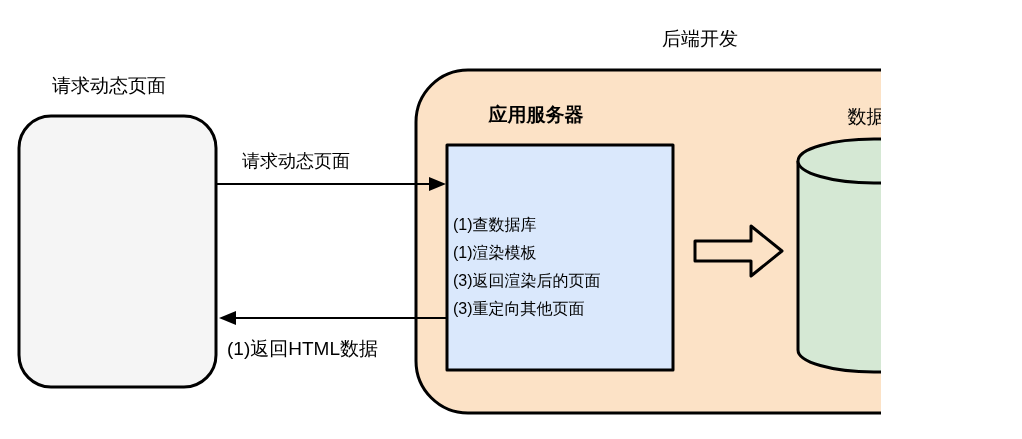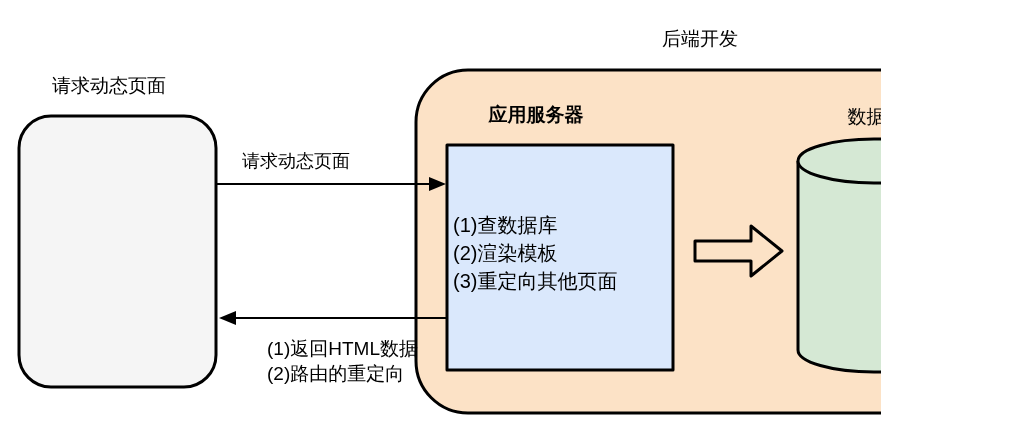--- a/index.html
+++ b/index.html
@@ -27,32 +27,31 @@
     font-size: 19px;
     line-height: 24px;
     color: #000000;
     white-space: nowrap;
   }
   .label.centered { text-align: center; }
   .steps {
     position: absolute;
     left: 453px;
     top: 211px;
-    font-size: 20px;
+    font-size: 16px;
     line-height: 28px;
     white-space: nowrap;
   }
   .response-label {
     position: absolute;
     left: 227px;
     top: 336px;
     font-size: 19px;
     line-height: 25px;
     white-space: nowrap;
-    margin-left: 40px;
   }
   .request-label {
     position: absolute;
     left: 242px;
     top: 149px;
     font-size: 18px;
     white-space: nowrap;
   }
   svg .outline {
     stroke: #000000;
@@ -95,22 +94,22 @@
   <div class="label centered" style="left:9px; top:74px; width:200px;">请求动态页面</div>
 
   <div class="label centered" style="left:386px; top:103px; width:300px;font-weight:bold;">应用服务器</div>
 
   <div class="label centered" style="left:726px; top:105px; width:300px;">数据库</div>
 
   <div class="label request-label">请求动态页面</div>
 
   <div class="steps">
     <div>(1)查数据库</div>
-    <div>(2)渲染模板</div>
+    <div>(1)渲染模板</div>
+    <div>(3)返回渲染后的页面</div>
     <div>(3)重定向其他页面</div>
   </div>
 
   <div class="response-label">
     <div>(1)返回HTML数据</div>
-    <div>(2)路由的重定向</div>
   </div>
 
 </div>
 
 </body></html>

